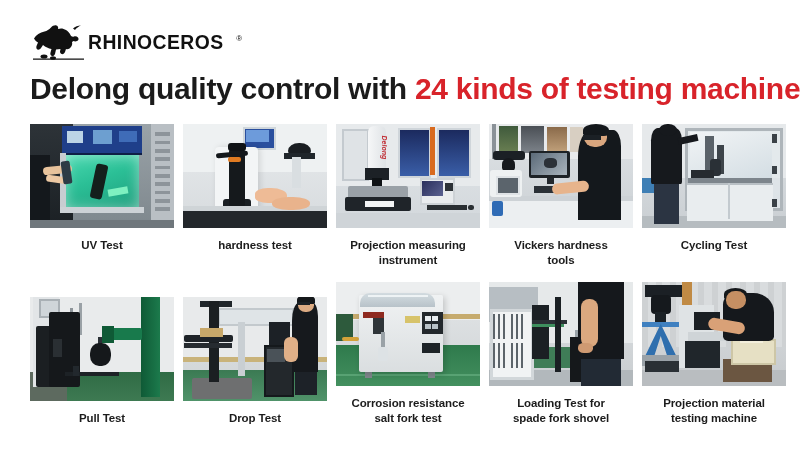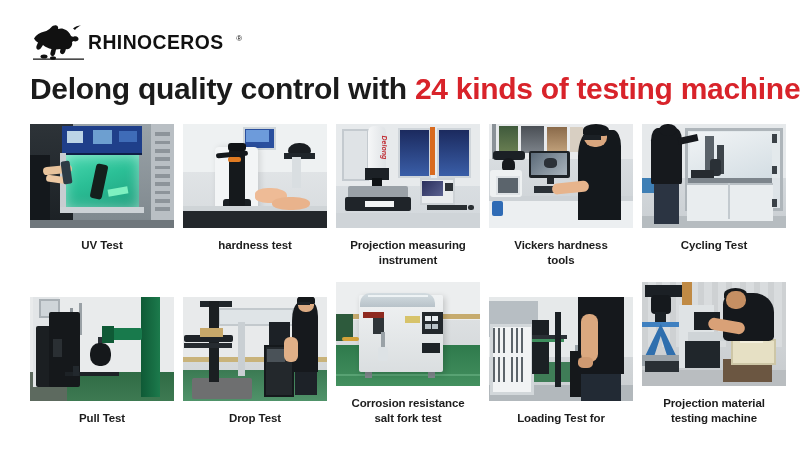--- a/index.html
+++ b/index.html
@@ -556,20 +556,21 @@
             <i class="ph postv"></i>
           <i class="ph panelbox"></i>
             <i class="ph btns"></i>
           <i class="ph legs"></i>
             <i class="ph person"></i>
             <i class="ph arm"></i>
             <i class="ph hand"></i>
         </div>
         <div class="cap">
           <div>Loading Test for</div>
+          <div>spade fork shovel</div>
         </div>
       </div>
 
       <div class="cell">
         <div class="photo um">
           <i class="ph wall"></i>
             <i class="ph wallrib"></i>
             <i class="ph column"></i>
             <i class="ph floor"></i>
           <i class="ph machtop"></i>

